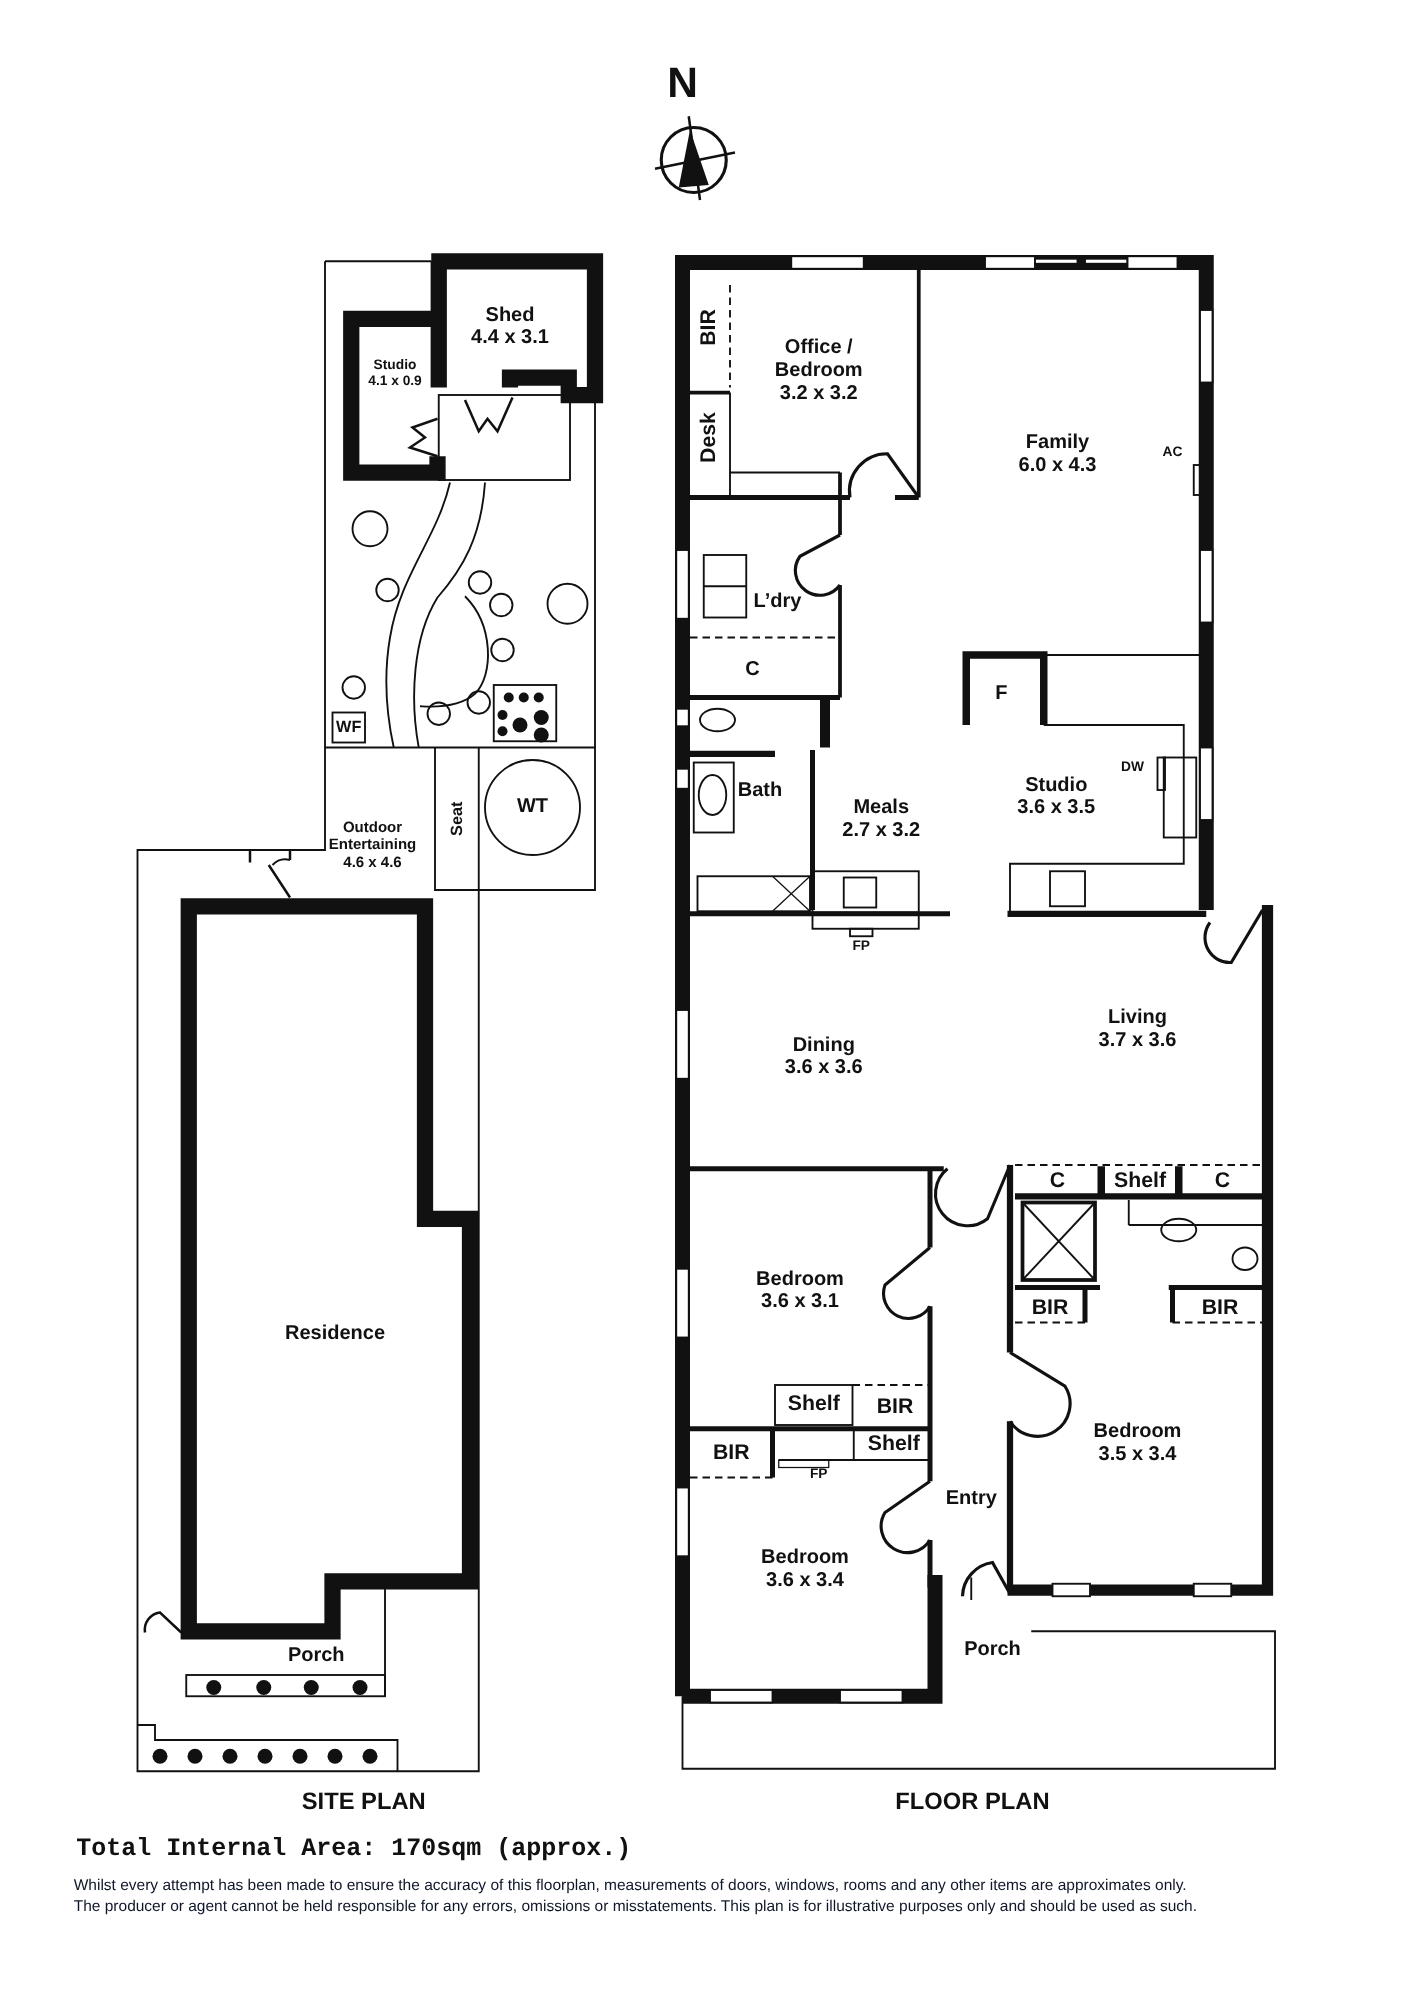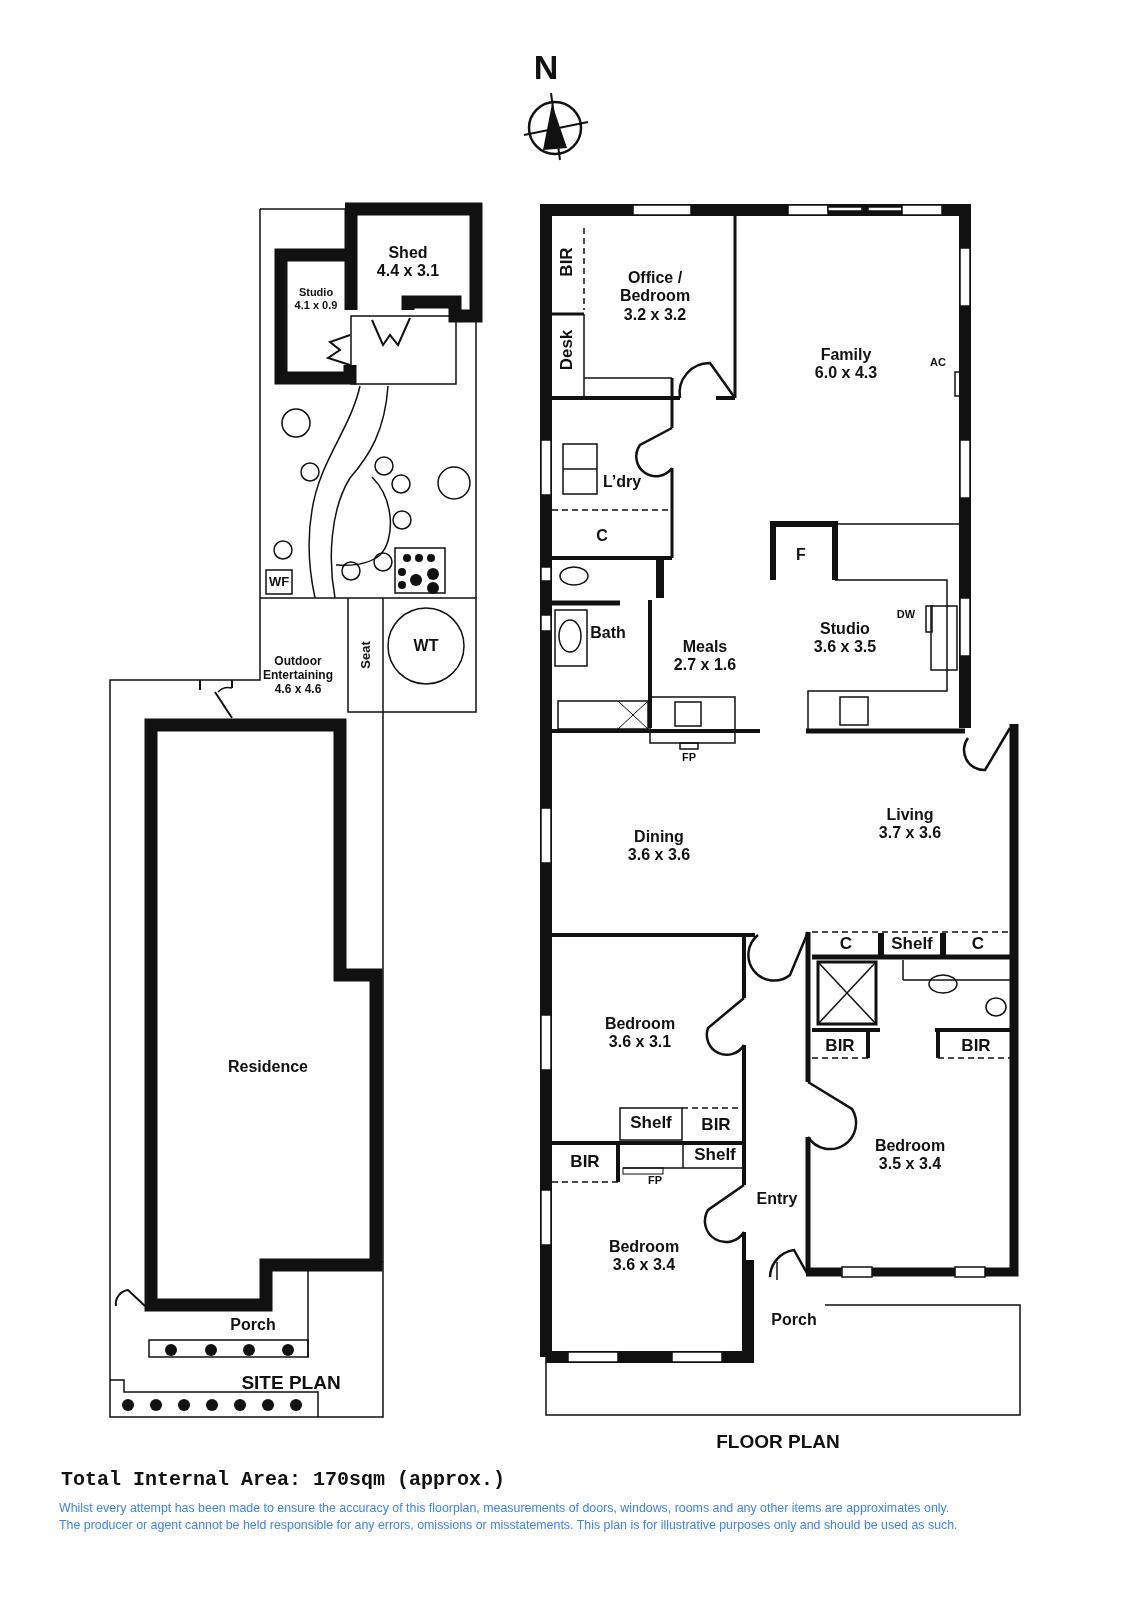--- a/index.html
+++ b/index.html
@@ -8,21 +8,21 @@
     .lbl { position: absolute; font-family: "Liberation Sans", sans-serif; font-weight: bold; color: #111; text-align: center; white-space: nowrap; line-height: 1.15; transform: translate(-50%, -50%); }
     .lbl .name, .lbl .dim { display: block; }
     .big { font-size: 16px; }
     .med { font-size: 17px; }
     .sm { font-size: 13px; }
     .xs { font-size: 11px; }
     .vert { transform: translate(-50%, -50%) rotate(-90deg); }
     .north { position: absolute; left: 546px; top: 67px; transform: translate(-50%, -50%); font-size: 34px; font-weight: bold; font-family: "Liberation Sans", sans-serif; }
     .plan-title { position: absolute; font-size: 19px; font-weight: bold; transform: translate(-50%, -50%); white-space: nowrap; font-family: "Liberation Sans", sans-serif; }
     .total-area { position: absolute; left: 61px; top: 1468px; font-size: 20px; font-weight: bold; white-space: nowrap; font-family: Liberation Mono, monospace; }
-    .disclaimer { position: absolute; left: 59px; top: 1500px; font-size: 12.4px; line-height: 17px; white-space: nowrap; font-family: "Liberation Sans", sans-serif; color: #3b82f6; }
+    .disclaimer { position: absolute; left: 59px; top: 1500px; font-size: 12.4px; line-height: 17px; white-space: nowrap; font-family: "Liberation Sans", sans-serif; color: #0f172a; }
     .disclaimer span { display: block; }
   </style>
 </head>
 <body>
 
 <svg id="plan" viewBox="0 0 1131 1600" xmlns="http://www.w3.org/2000/svg">
   <g fill="none" stroke="#111" stroke-linejoin="miter">
 
     <g>
       <circle cx="555" cy="128" r="26" stroke-width="2.5"></circle>
@@ -236,21 +236,21 @@
 <div class="lbl sm" style="left:279px;top:582px">WF</div>
 <div class="lbl big" style="left:426px;top:646px">WT</div>
 <div class="lbl sm vert" style="left:366px;top:655px">Seat</div>
 <div class="lbl xs" style="left:298px;top:676px;font-size:12px">
   <span class="name">Outdoor</span>
   <span class="name">Entertaining</span>
   <span class="dim">4.6 x 4.6</span>
 </div>
 <div class="lbl big" style="left:268px;top:1067px">Residence</div>
 <div class="lbl big" style="left:253px;top:1325px">Porch</div>
-<div class="plan-title" style="left:291px;top:1383px">SITE PLAN</div>
+<div class="plan-title" style="left:291px;top:1442px">SITE PLAN</div>
 
 <div class="lbl big" style="left:655px;top:297px">
   <span class="name">Office /</span>
   <span class="name">Bedroom</span>
   <span class="dim">3.2 x 3.2</span>
 </div>
 <div class="lbl med vert" style="left:567px;top:262px">BIR</div>
 <div class="lbl med vert" style="left:567px;top:350px">Desk</div>
 <div class="lbl big" style="left:846px;top:364px">
   <span class="name">Family</span>
@@ -261,21 +261,21 @@
 <div class="lbl big" style="left:602px;top:536px">C</div>
 <div class="lbl big" style="left:801px;top:555px">F</div>
 <div class="lbl xs" style="left:906px;top:614px">DW</div>
 <div class="lbl big" style="left:845px;top:638px">
   <span class="name">Studio</span>
   <span class="dim">3.6 x 3.5</span>
 </div>
 <div class="lbl big" style="left:608px;top:633px">Bath</div>
 <div class="lbl big" style="left:705px;top:656px">
   <span class="name">Meals</span>
-  <span class="dim">2.7 x 1.6</span>
+  <span class="dim">2.7 x 3.2</span>
 </div>
 <div class="lbl xs" style="left:689px;top:757px">FP</div>
 <div class="lbl big" style="left:659px;top:846px">
   <span class="name">Dining</span>
   <span class="dim">3.6 x 3.6</span>
 </div>
 <div class="lbl big" style="left:910px;top:824px">
   <span class="name">Living</span>
   <span class="dim">3.7 x 3.6</span>
 </div>

